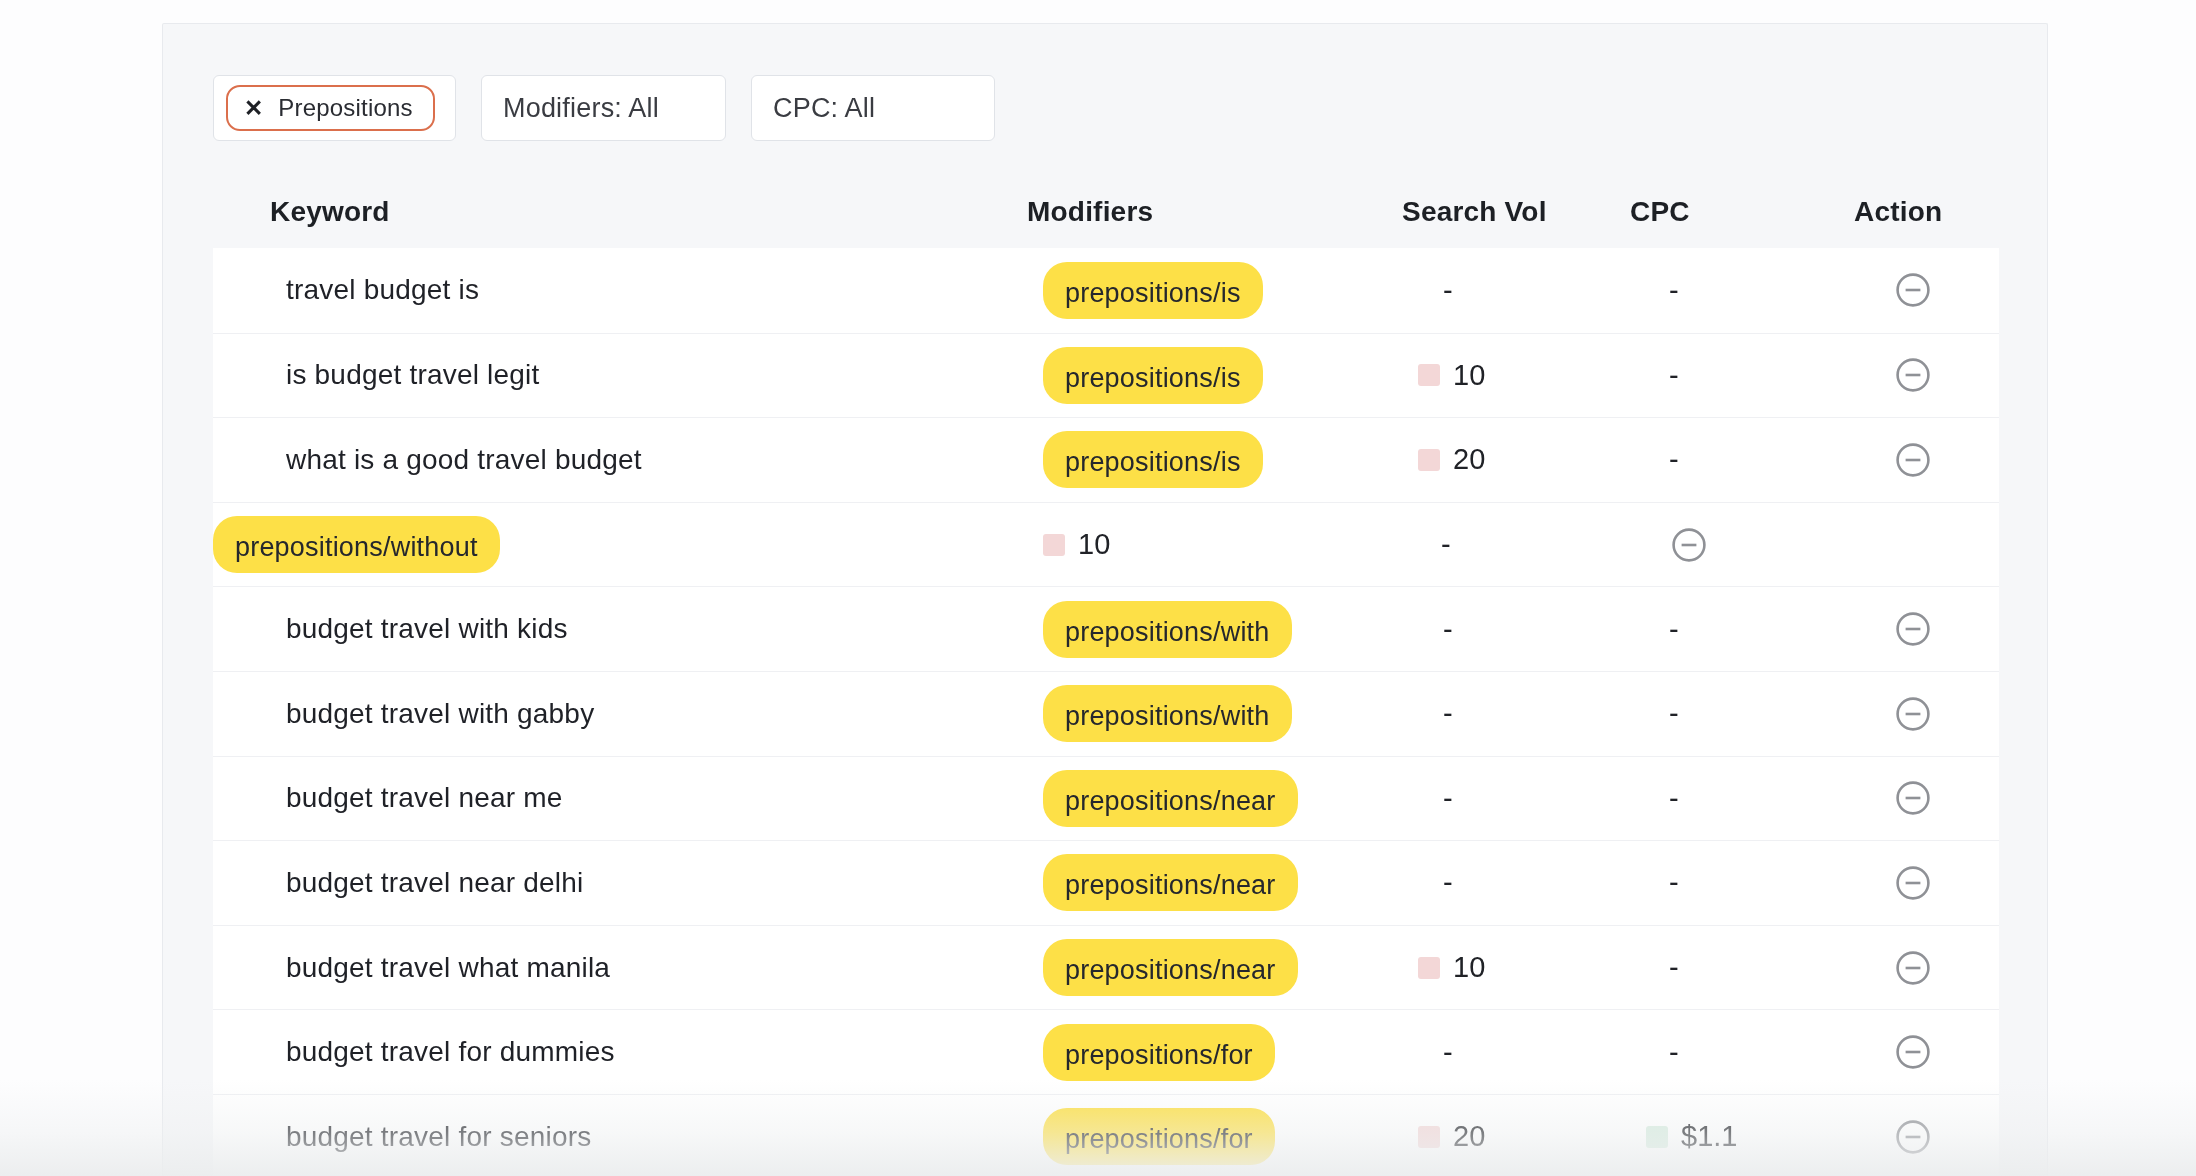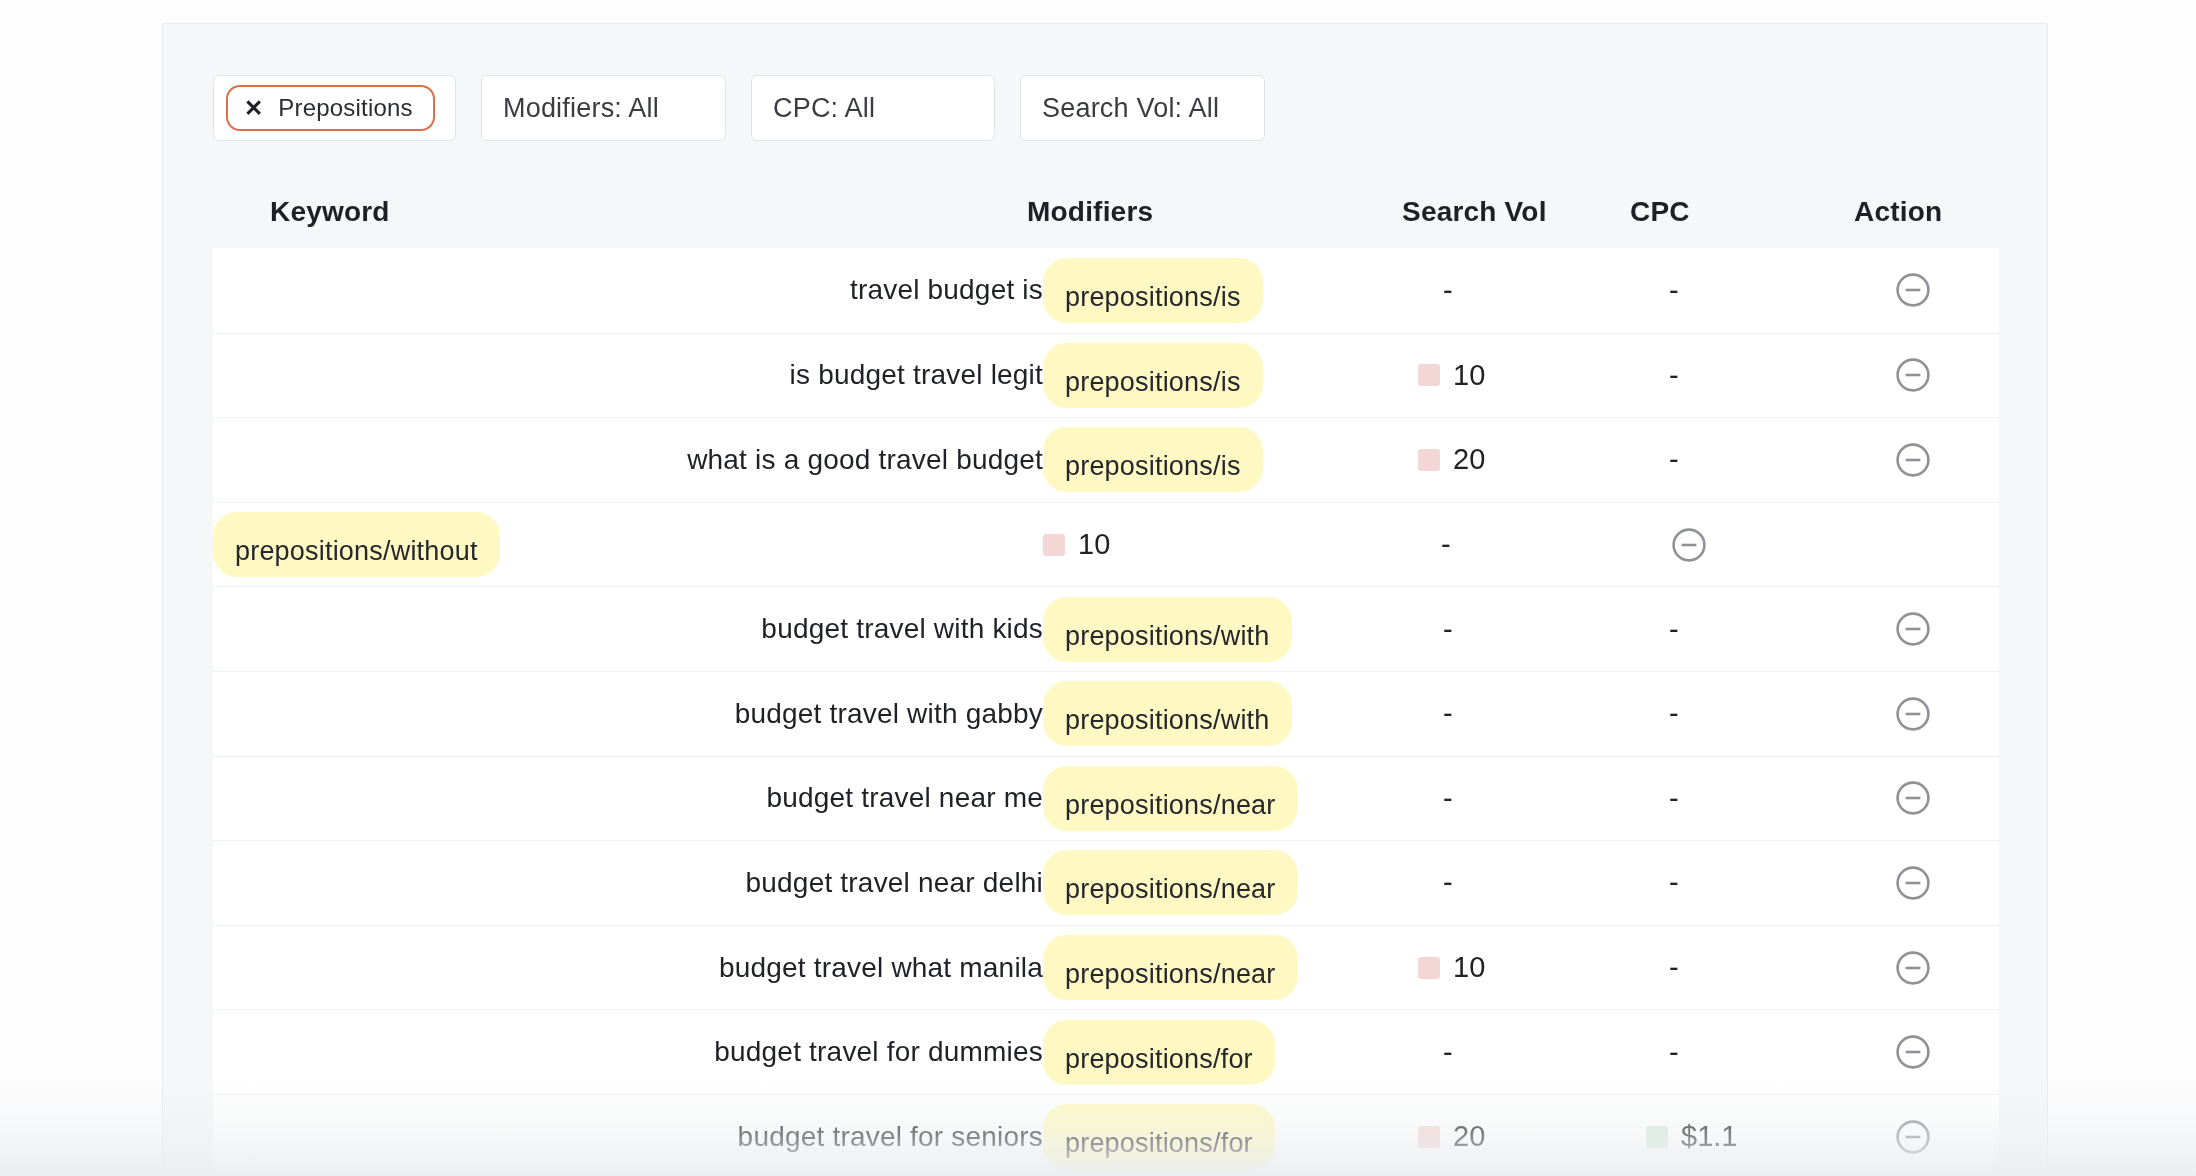--- a/index.html
+++ b/index.html
@@ -92,34 +92,34 @@
   .th-keyword { padding-left: 73px; }
   .tbody {
     position: absolute;
     left: 50px; top: 224px;
     width: 1786px;
     background: #ffffff;
   }
   .row { height: 84.6px; }
   .row + .row { border-top: 1.5px solid #eff0f3; }
   .cell { display: flex; align-items: center; }
-  .c-keyword { padding-left: 73px; justify-content: flex-end; }
+  .c-keyword { padding-left: 73px; }
   .kw {
     font-size: 28px;
     font-weight: 500;
     color: #1f2127;
     letter-spacing: 0.2px;
   }
   .badge {
     display: inline-block;
-    background: #fef9c3;
+    background: #fde047;
     color: #25272d;
     font-size: 27px;
     font-weight: 500;
-    padding: 24px 22px 10px 22px;
+    padding: 16px 22px 10px 22px;
     border-radius: 24px;
     letter-spacing: 0.2px;
     white-space: nowrap;
   }
   .sq {
     width: 22px; height: 22px;
     border-radius: 3px;
     margin-right: 13px;
     flex: 0 0 auto;
   }
@@ -165,23 +165,20 @@
         <span class="chip-x">✕</span>
         <span class="chip-label">Prepositions</span>
       </div>
     </div>
     <div class="filter-box box-2">
       <span class="filter-label">Modifiers: All</span>
     </div>
     <div class="filter-box box-3">
       <span class="filter-label">CPC: All</span>
     </div>
-    <div class="filter-box box-4">
-      <span class="filter-label">Search Vol: All</span>
-    </div>
   </div>
 
   <div class="thead">
     <div class="th th-keyword">Keyword</div>
     <div class="th">Modifiers</div>
     <div class="th">Search Vol</div>
     <div class="th">CPC</div>
     <div class="th">Action</div>
   </div>
 

